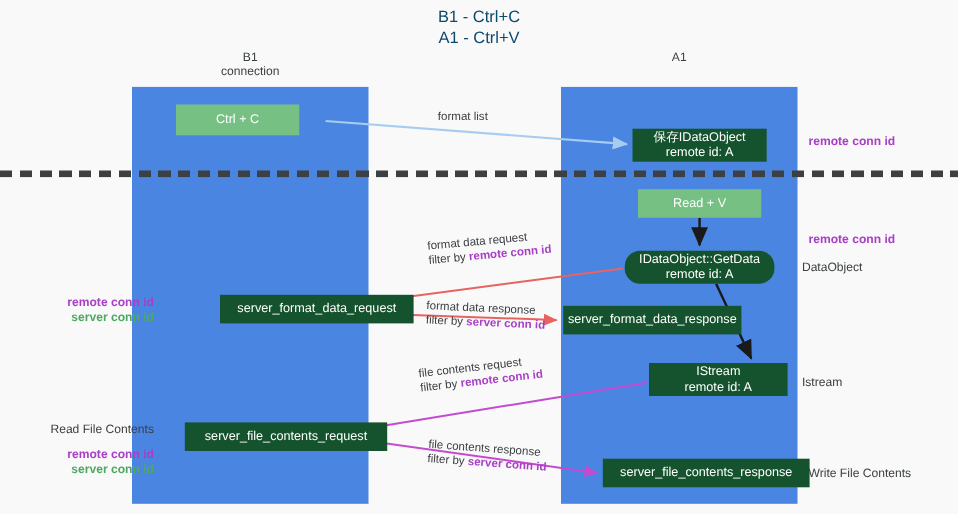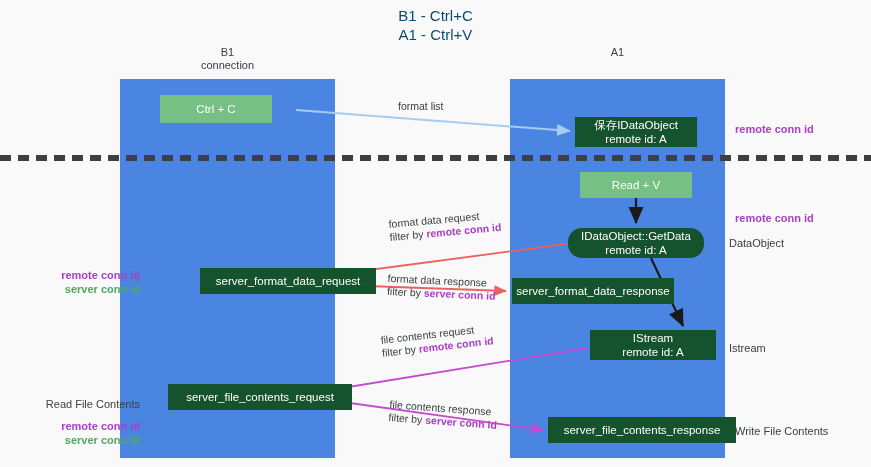--- a/index.html
+++ b/index.html
@@ -51,21 +51,21 @@
   
   .side{font-size:11px;line-height:14px;color:#3c4043;}
   .purple{color:#a93fc6;font-weight:bold;}
   .green-t{color:#4fa862;font-weight:bold;}
   #lbl-r1{left:735px;top:122px;}
   #lbl-r2{left:735px;top:211px;}
   #lbl-r3{left:729px;top:236px;}
   #lbl-r4{left:729px;top:341px;}
   #lbl-r5{left:735px;top:424px;}
   #lbl-l1{left:20px;top:268px;width:120px;text-align:right;}
-  #lbl-l2{left:20px;top:384px;width:120px;text-align:right;margin-top:13px;}
+  #lbl-l2{left:20px;top:384px;width:120px;text-align:right;}
   
   .edge-lbl{
     font-size:10.5px;line-height:13px;color:#3c4043;white-space:nowrap;
   }
   #e-formatlist{left:398px;top:100px;text-align:center;}
   #e-fdreq{left:388px;top:218px;transform:rotate(-5.2deg);transform-origin:left top;}
   #e-fdresp{left:388px;top:272px;transform:rotate(2.6deg);transform-origin:left top;}
   #e-fcreq{left:380px;top:334px;transform:rotate(-6.5deg);transform-origin:left top;}
   #e-fcresp{left:390px;top:398px;transform:rotate(4.2deg);transform-origin:left top;}
   svg#wires{left:0;top:0;width:871px;height:467px;pointer-events:none;}

